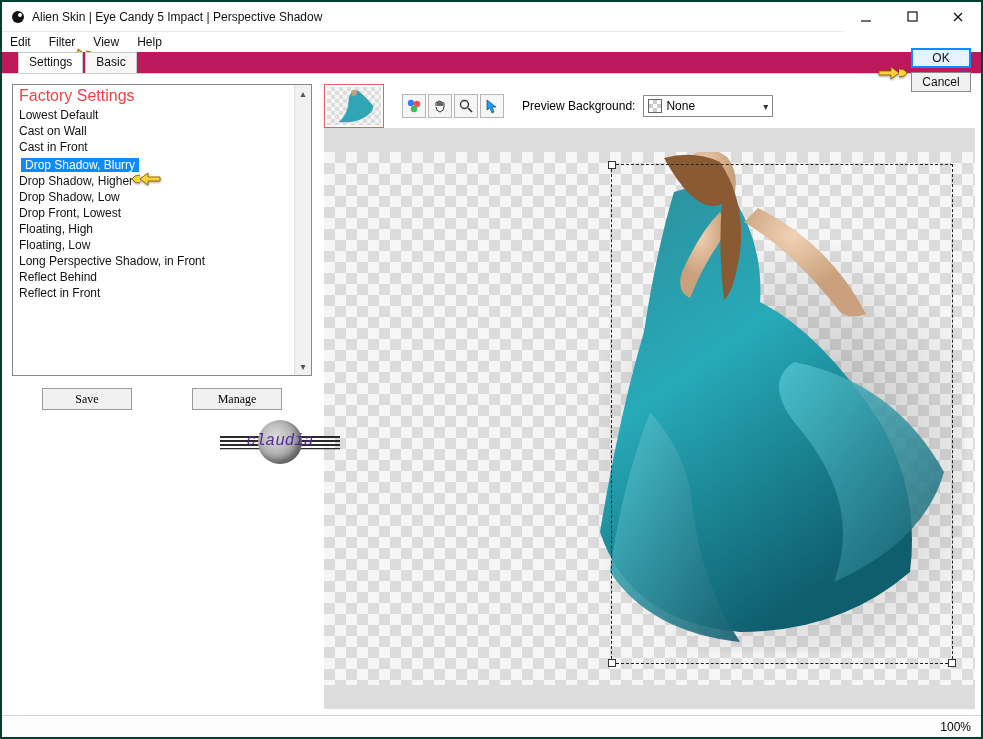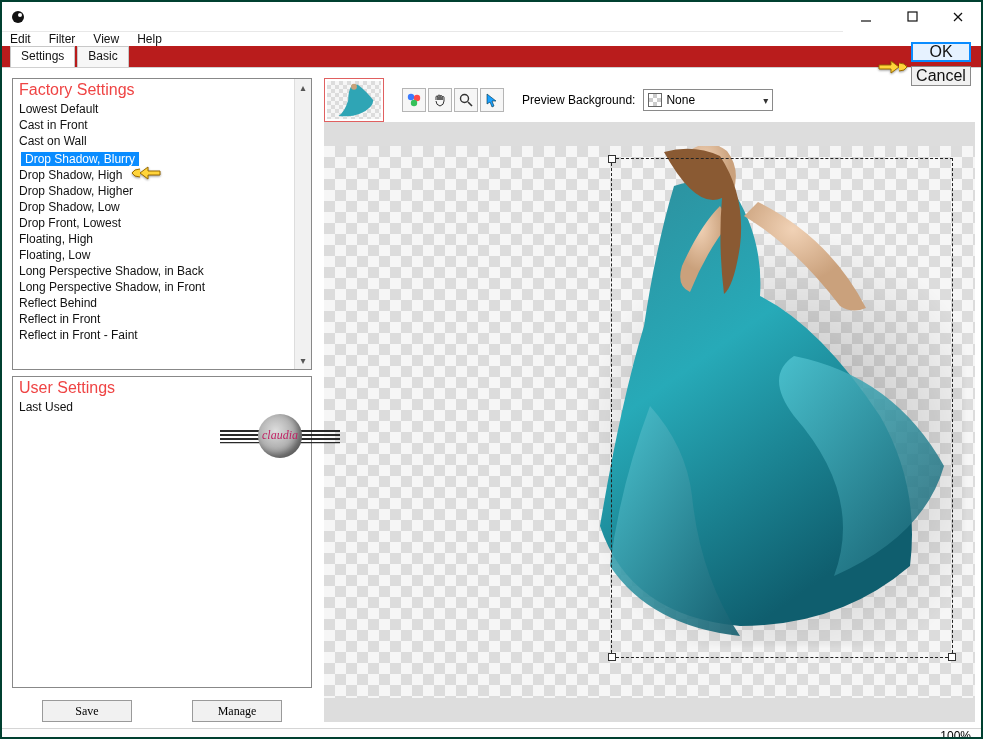--- a/index.html
+++ b/index.html
@@ -11,25 +11,25 @@
   .app-icon { width: 16px; height: 16px; margin-right: 6px; display: inline-flex; align-items: center; justify-content: center; }
   .title-text { font-size: 12px; color: #111; }
   .title-spacer { flex: 1; }
   .win-btn { width: 46px; height: 30px; display: inline-flex; align-items: center; justify-content: center; font-size: 14px; color: #111; background: #fff; }
 
   
   .menubar { height: 20px; display: flex; align-items: center; padding: 0 6px; background: #fff; font-size: 12px; gap: 14px; color: #111; }
   .menu-item { padding: 0 2px; position: relative; }
 
   
-  .tabbar { height: 22px; background: #b91c1c; border-bottom: 1px solid #d0d0d0; display: flex; align-items: flex-end; padding-left: 8px; position: relative; text-align: right; }
+  .tabbar { height: 22px; background: #be185d; border-bottom: 1px solid #d0d0d0; display: flex; align-items: flex-end; padding-left: 16px; position: relative; text-align: right; }
   .tab { height: 21px; padding: 2px 10px 0; border: 1px solid #c8c8c8; border-bottom: none; font-size: 12px; margin-right: 2px; background: #f7f7f7; color: #111; }
   .tab.active { background: #fff; }
   .dlg-buttons { position: absolute; right: 10px; top: -4px; display: flex; flex-direction: column; gap: 4px; }
-  .dlg-btn { width: 60px; height: 20px; border: 1px solid #8a8a8a; font-size: 16px; background: #f1f1f1; display: flex; align-items: center; justify-content: center; color: #111; }
+  .dlg-btn { width: 60px; height: 20px; border: 1px solid #8a8a8a; font-size: 12px; background: #f1f1f1; display: flex; align-items: center; justify-content: center; color: #111; }
   .dlg-btn.ok { border: 2px solid #0a8cff; background: #e6f2ff; }
 
   
   .main { flex: 1; display: flex; padding: 10px 6px 6px 10px; gap: 12px; }
 
   
   .left-panel { width: 300px; display: flex; flex-direction: column; gap: 6px; }
   .preset-box, .user-box { border: 1px solid #888; background: #fff; overflow: hidden; display: flex; }
   .preset-box { height: 292px; }
   .user-box { height: 312px; }
@@ -82,32 +82,33 @@
 
   
   .watermark { position: absolute; left: 218px; top: 344px; width: 120px; height: 48px; pointer-events: none; opacity: 0.96; z-index: 5; }
   .watermark .lines { position:absolute; inset:0;
     background: repeating-linear-gradient(0deg,#222 0,#222 2px,transparent 2px,transparent 4px);
     clip-path: polygon(0 35%, 100% 35%, 100% 65%, 0 65%);
   }
   .watermark .globe { position:absolute; left:50%; top:50%; width:44px; height:44px; transform:translate(-50%,-50%); border-radius:50%;
     background: radial-gradient(circle at 40% 38%, #ddd, #777); box-shadow: inset -4px -4px 6px rgba(0,0,0,.4);
   }
-  .watermark .txt { position:absolute; left:50%; top:50%; transform:translate(-50%,-56%); font-family: Liberation Serif, serif; font-style: italic; font-size:12px; color:#be185d; }
+  .watermark .txt { position:absolute; left:50%; top:50%; transform:translate(-50%,-56%); font-family: Liberation Mono, monospace; font-style: italic; font-size:16px; color:#4c1d95; }
 </style>
 </head>
 <body>
 
 <div class="titlebar">
   <span class="app-icon">
     <svg viewBox="0 0 16 16">
         <circle cx="8" cy="8" r="6" fill="#111"></circle>
         <circle cx="10" cy="6" r="2" fill="#fff"></circle>
       </svg>
   </span>
+  <span class="title-text">Alien Skin | Eye Candy 5 Impact | Perspective Shadow</span>
   <span class="title-spacer"></span>
   <span class="win-btn">
     <svg width="12" height="12" viewBox="0 0 12 12">
         <line x1="1" y1="10" x2="11" y2="10" stroke="#111" stroke-width="1.2"></line>
       </svg>
   </span>
   <span class="win-btn">
     <svg width="11" height="11" viewBox="0 0 11 11">
         <rect x="1" y="1" width="9" height="9" fill="none" stroke="#111" stroke-width="1.2"></rect>
       </svg>
@@ -150,51 +151,40 @@
         <path d="M22 9 Q28 9 30 13 Q28 17 22 17" fill="#ffd43a" stroke="#9a6b00" stroke-width="1"></path>
       </svg>
   </div>
 
   <div class="left-panel">
     <div class="preset-box">
       <div class="list-inner">
         <div class="list-header">Factory Settings</div>
         <div id="factory-items">
             <div class="list-item">Lowest Default</div>
+            <div class="list-item">Cast on Wall</div>
             <div class="list-item">Cast in Front</div>
-            <div class="list-item">Cast on Wall</div>
             <div><div class="list-item selected">Drop Shadow, Blurry</div></div>
-            <div class="list-item">Drop Shadow, High</div>
             <div class="list-item">Drop Shadow, Higher</div>
             <div class="list-item">Drop Shadow, Low</div>
             <div class="list-item">Drop Front, Lowest</div>
             <div class="list-item">Floating, High</div>
             <div class="list-item">Floating, Low</div>
-            <div class="list-item">Long Perspective Shadow, in Back</div>
             <div class="list-item">Long Perspective Shadow, in Front</div>
             <div class="list-item">Reflect Behind</div>
             <div class="list-item">Reflect in Front</div>
-            <div class="list-item">Reflect in Front - Faint</div>
           </div>
       </div>
       <div class="scrollbar-v">
         <div class="sb-btn">▴</div>
         <div class="sb-track"></div>
         <div class="sb-btn">▾</div>
       </div>
     </div>
 
-    <div class="user-box">
-      <div class="list-inner">
-        <div class="list-header">User Settings</div>
-        <div id="user-items">
-            <div class="list-item">Last Used</div>
-          </div>
-      </div>
-    </div>
 
     <div class="bottom-btns">
       <div class="panel-btn">Save</div>
       <div class="panel-btn">Manage</div>
     </div>
   </div>
 
   <div class="right-panel">
     <div class="thumb-toolbar">
       <div class="thumb">

